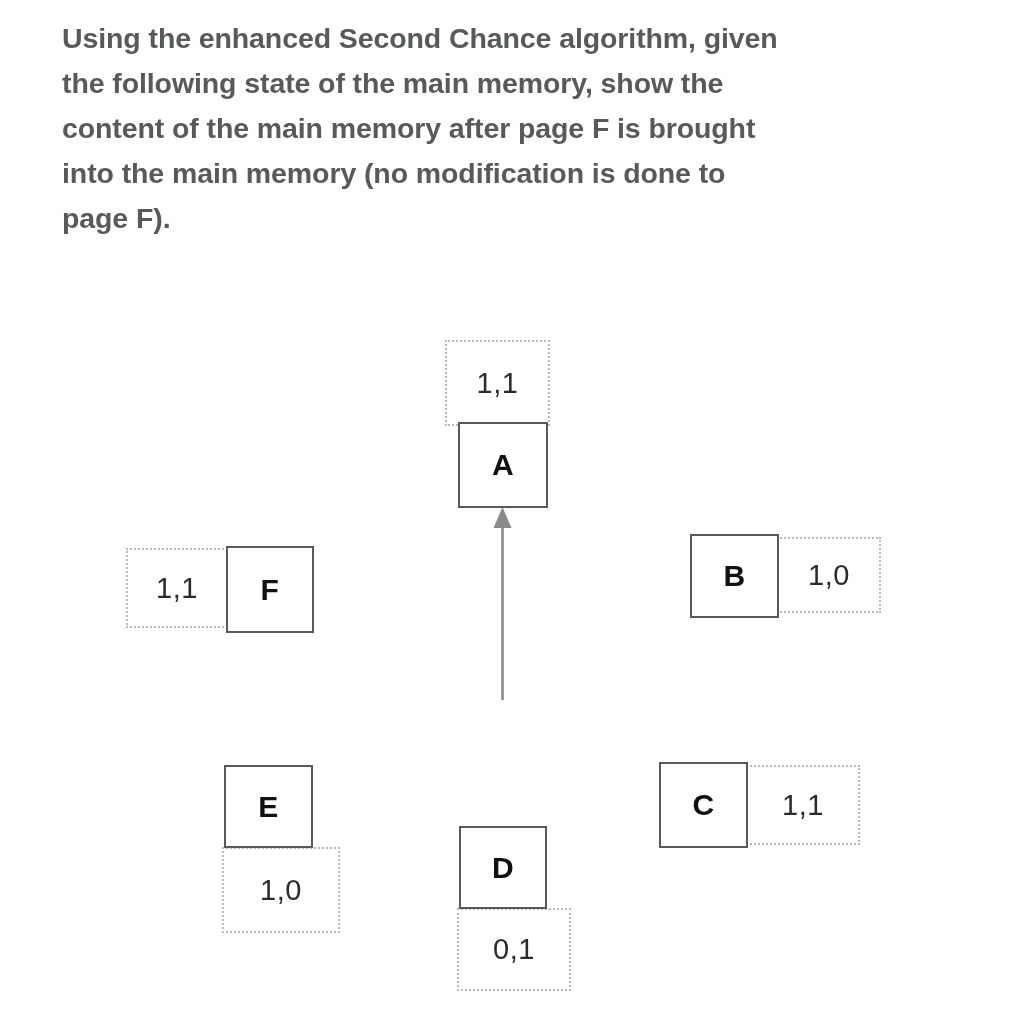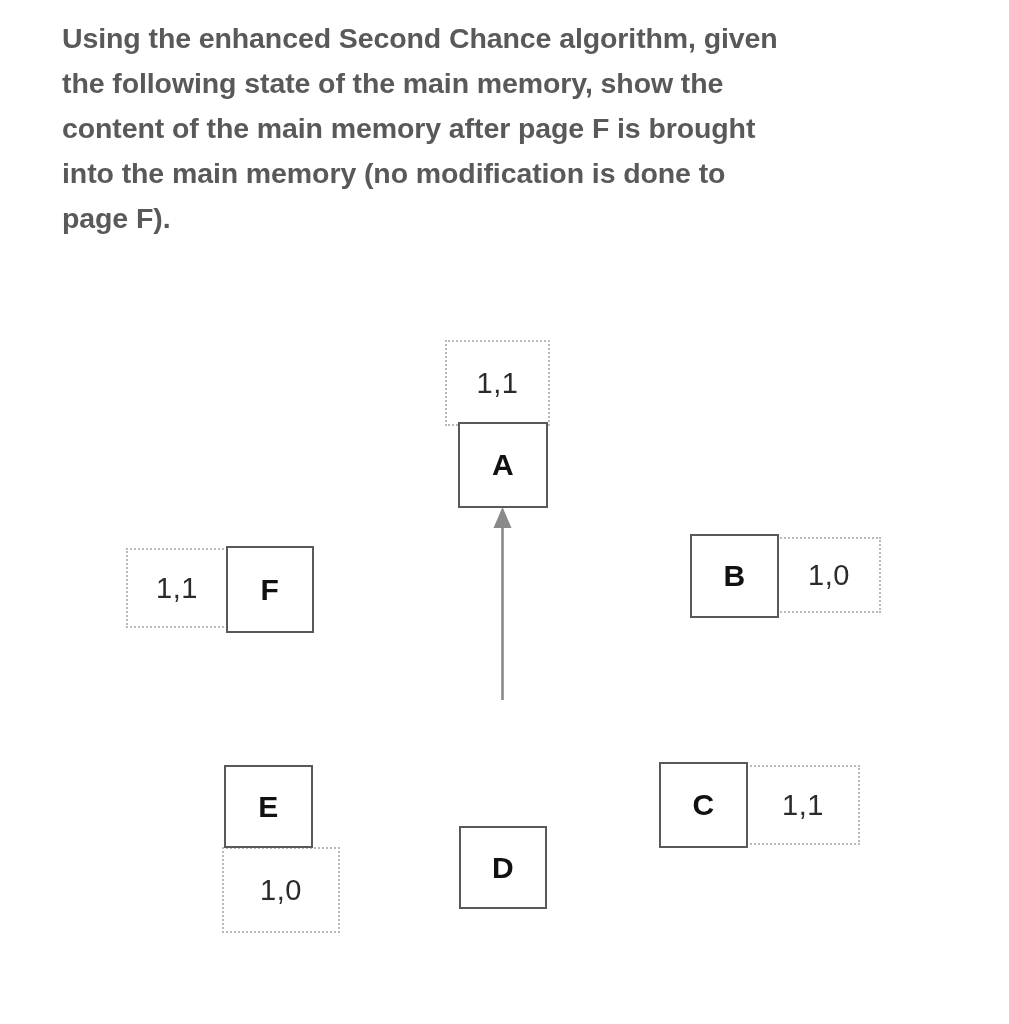--- a/index.html
+++ b/index.html
@@ -141,15 +141,18 @@
     <div class="page-box" style="left:224px; top:765px; width:89px; height:83px;">
       <span class="page-letter">E</span>
     </div>
     <div class="bits-box" style="left:222px; top:847px; width:118px; height:86px;">
       <span class="bits-value">1,0</span>
     </div>
 
     <div class="page-box" style="left:459px; top:826px; width:88px; height:83px;">
       <span class="page-letter">D</span>
     </div>
+    <div class="bits-box" style="left:457px; top:908px; width:114px; height:83px;">
+      <span class="bits-value">0,1</span>
+    </div>
 
   </div>
 </div>
 
 </body></html>

